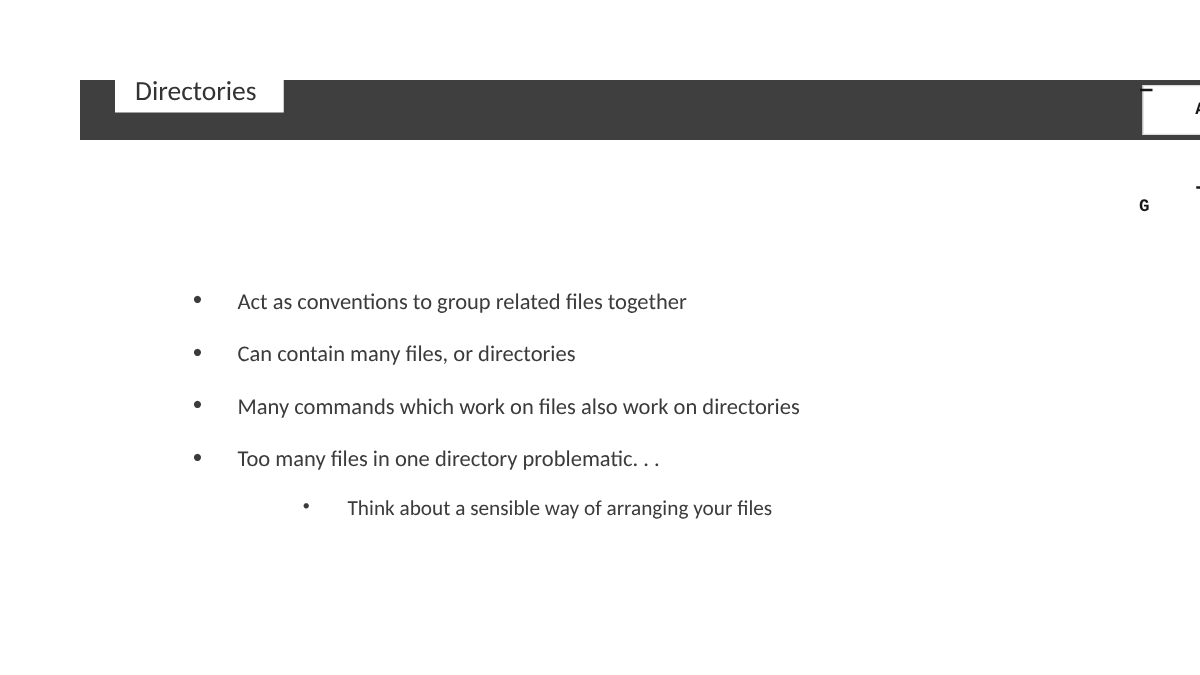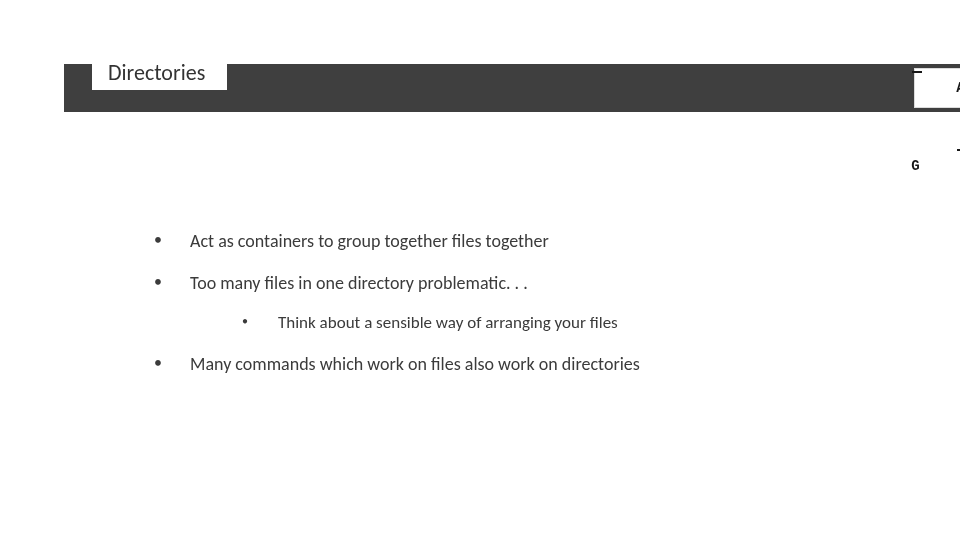--- a/index.html
+++ b/index.html
@@ -130,27 +130,28 @@
         </div>
       <div class="row">
           <span>G</span>
           <span class="dash"></span>
         </div>
     </div>
   </div>
 
   <div class="content">
     <ul class="main">
-      <li><span>Act as containers to group together files together</span></li>
+      <li><span>Act as conventions to group related files together</span></li>
+      <li><span>Can contain many files, or directories</span></li>
+      <li><span>Many commands which work on files also work on directories</span></li>
       <li>
         <span>Too many files in one directory problematic. . .</span>
         <ul class="sub">
           <li><span>Think about a sensible way of arranging your files</span></li>
         </ul>
       </li>
-      <li><span>Many commands which work on files also work on directories</span></li>
     </ul>
   </div>
 
   <div class="footer-bar"></div>
   <div class="page-number">26</div>
 
 </div>
 
 </body></html>

